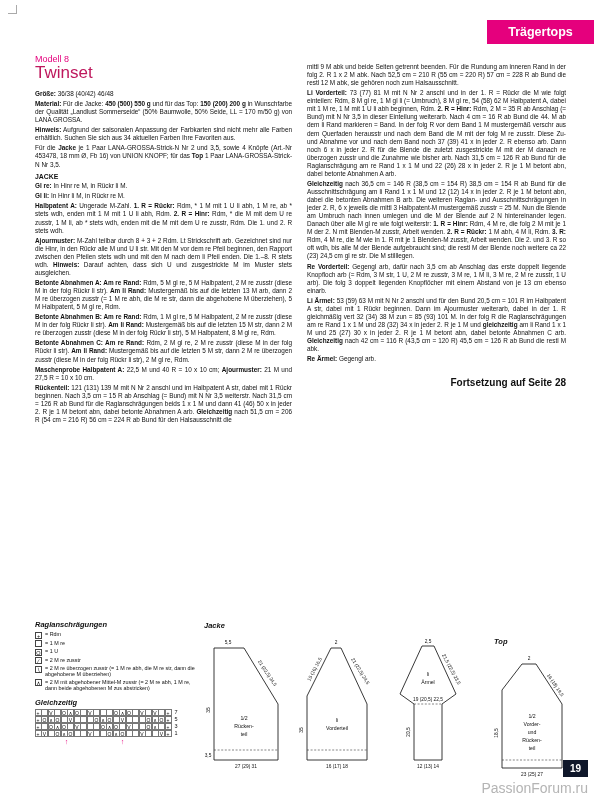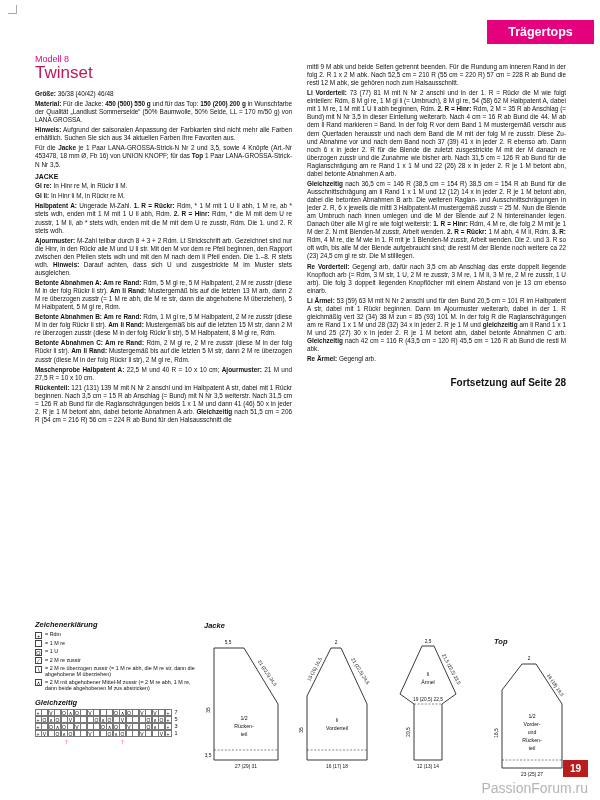--- a/index.html
+++ b/index.html
@@ -38,21 +38,21 @@
   
   .jacke-group{position:absolute;left:204px;top:621px;width:272px;}
   .top-group{position:absolute;left:494px;top:637px;width:78px;}
   .schematics-row{display:flex;gap:7px;margin-top:1px;}
   svg.schematic{display:block;}
   svg.schematic polygon{fill:none;stroke:#222;stroke-width:0.9;}
   svg.schematic line.dash{stroke:#222;stroke-width:0.55;stroke-dasharray:2,1.6;}
   svg.schematic text{font-size:4.8px;fill:#111;text-anchor:middle;font-family:"Liberation Sans",sans-serif;}
   svg.schematic text.nm{font-size:5.2px;}
   
-  .pagenum{position:absolute;left:563px;top:760px;width:25px;height:17px;background:#b91c1c;color:#fff;
+  .pagenum{position:absolute;left:563px;top:760px;width:25px;height:17px;background:#0f172a;color:#fff;
            font-weight:bold;font-size:10px;display:flex;align-items:center;justify-content:center;}
   .watermark{position:absolute;right:12px;top:780px;font-size:14px;color:#b4b4b4;}
 </style>
 </head>
 <body>
 
 <div class="page">
 
   <span class="crop" style="left:8px;top:13px;width:9px;height:1px;"></span>
   <span class="crop" style="left:16px;top:5px;width:1px;height:9px;"></span>
@@ -85,21 +85,21 @@
         <p><span class="b">Li Vorderteil:</span><span> 73 (77) 81 M mit N Nr 2 anschl und in der 1. R = Rückr die M wie folgt einteilen: Rdm, 8 M gl re, 1 M gl li (= Umbruch), 8 M gl re, 54 (58) 62 M Halbpatent A, dabei mit 1 M re, 1 M mit 1 U li abh beginnen, Rdm. </span><span class="b">2. R = Hinr:</span><span> Rdm, 2 M = 35 R ab Anschlag (= Bund) mit N Nr 3,5 in dieser Einteilung weiterarb. Nach 4 cm = 16 R ab Bund die 44. M ab dem li Rand markieren = Band. In der folg R vor dem Band 1 M mustergemäß verschr aus dem Querfaden herausstr und nach dem Band die M mit der folg M re zusstr. Diese Zu- und Abnahme vor und nach dem Band noch 37 (39) 41 x in jeder 2. R ebenso arb. Dann noch 6 x in jeder 2. R für die Blende die zuletzt zusgestrickte M mit der M danach re überzogen zusstr und die Zunahme wie bisher arb. Nach 31,5 cm = 126 R ab Bund für die Raglanschrägung am re Rand 1 x 1 M und 22 (26) 28 x in jeder 2. R je 1 M betont abn, dabei betonte Abnahmen A arb.</span></p>
         <p><span class="b">Gleichzeitig</span><span> nach 36,5 cm = 146 R (38,5 cm = 154 R) 38,5 cm = 154 R ab Bund für die Ausschnittschrägung am li Rand 1 x 1 M und 12 (12) 14 x in jeder 2. R je 1 M betont abn, dabei die betonten Abnahmen B arb. Die weiteren Raglan- und Ausschnittschrägungen in jeder 2. R, 6 x jeweils die mittl 3 Halbpatent-M mustergemäß zusstr = 25 M. Nun die Blende am Umbruch nach innen umlegen und die M der Blende auf 2 N hintereinander legen. Danach über alle M gl re wie folgt weiterstr: </span><span class="b">1. R = Hinr:</span><span> Rdm, 4 M re, die folg 2 M mit je 1 M der 2. N mit Blenden-M zusstr, Arbeit wenden. </span><span class="b">2. R = Rückr:</span><span> 1 M abh, 4 M li, Rdm. </span><span class="b">3. R:</span><span> Rdm, 4 M re, die M wie in 1. R mit je 1 Blenden-M zusstr, Arbeit wenden. Die 2. und 3. R so oft wdh, bis alle M der Blende aufgebraucht sind; die restl M der Blende noch weitere ca 22 (23) 24,5 cm gl re str. Die M stilllegen.</span></p>
         <p><span class="b">Re Vorderteil:</span><span> Gegengl arb, dafür nach 3,5 cm ab Anschlag das erste doppelt liegende Knopfloch arb (= Rdm, 3 M str, 1 U, 2 M re zusstr, 3 M re, 1 M li, 3 M re, 2 M re zusstr, 1 U arb). Die folg 3 doppelt liegenden Knopflöcher mit einem Abstand von je 13 cm ebenso einarb.</span></p>
         <p><span class="b">Li Ärmel:</span><span> 53 (59) 63 M mit N Nr 2 anschl und für den Bund 20,5 cm = 101 R im Halbpatent A str, dabei mit 1 Rückr beginnen. Dann im Ajourmuster weiterarb, dabei in der 1. R gleichmäßig vert 32 (34) 38 M zun = 85 (93) 101 M. In der folg R die Raglanschrägungen am re Rand 1 x 1 M und 28 (32) 34 x in jeder 2. R je 1 M und </span><span class="b">gleichzeitig</span><span> am li Rand 1 x 1 M und 25 (27) 30 x in jeder 2. R je 1 M betont abn, dabei betonte Abnahmen C arb. </span><span class="b">Gleichzeitig</span><span> nach 42 cm = 116 R (43,5 cm = 120 R) 45,5 cm = 126 R ab Bund die restl M abk.</span></p>
         <p><span class="b">Re Ärmel:</span><span> Gegengl arb.</span></p>
       </div>
     <div class="fortsetzung">Fortsetzung auf Seite 28</div>
   </div>
 
   <div class="legend">
-    <div class="blk-title">Zeichenerklärung</div>
+    <div class="blk-title">Raglanschrägungen</div>
     <div>
         <div class="leg-row">
           <span class="leg-box">+</span>
           <span class="leg-text">= Rdm</span>
         </div>
         <div class="leg-row">
           <span class="leg-box"></span>
           <span class="leg-text">= 1 M re</span>
         </div>
         <div class="leg-row">

